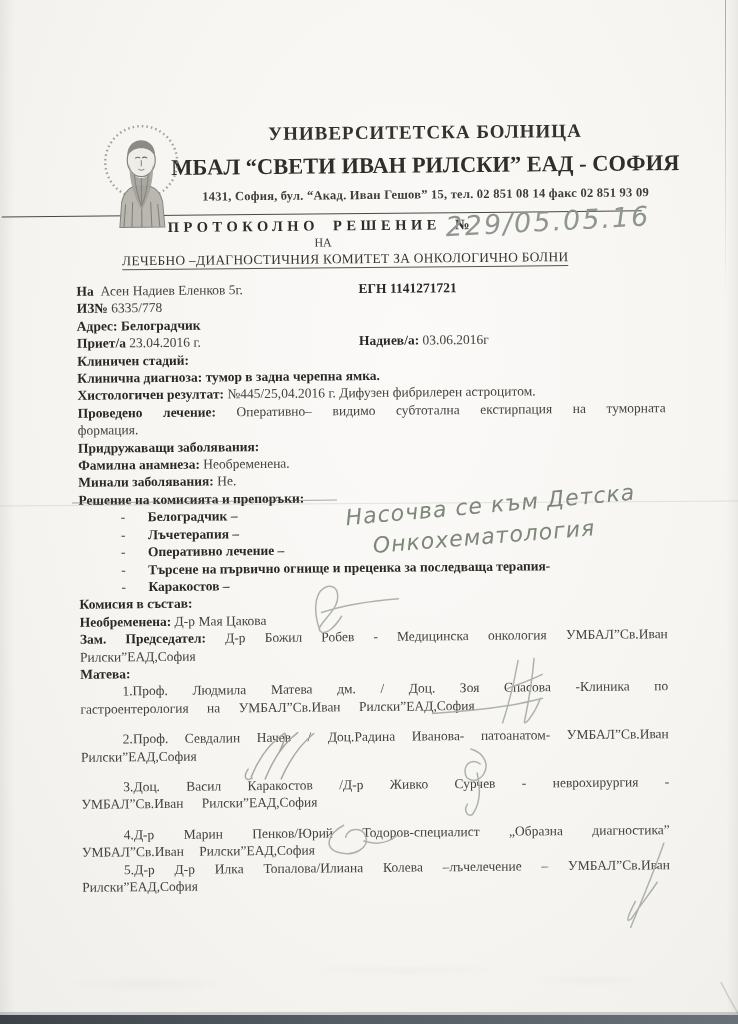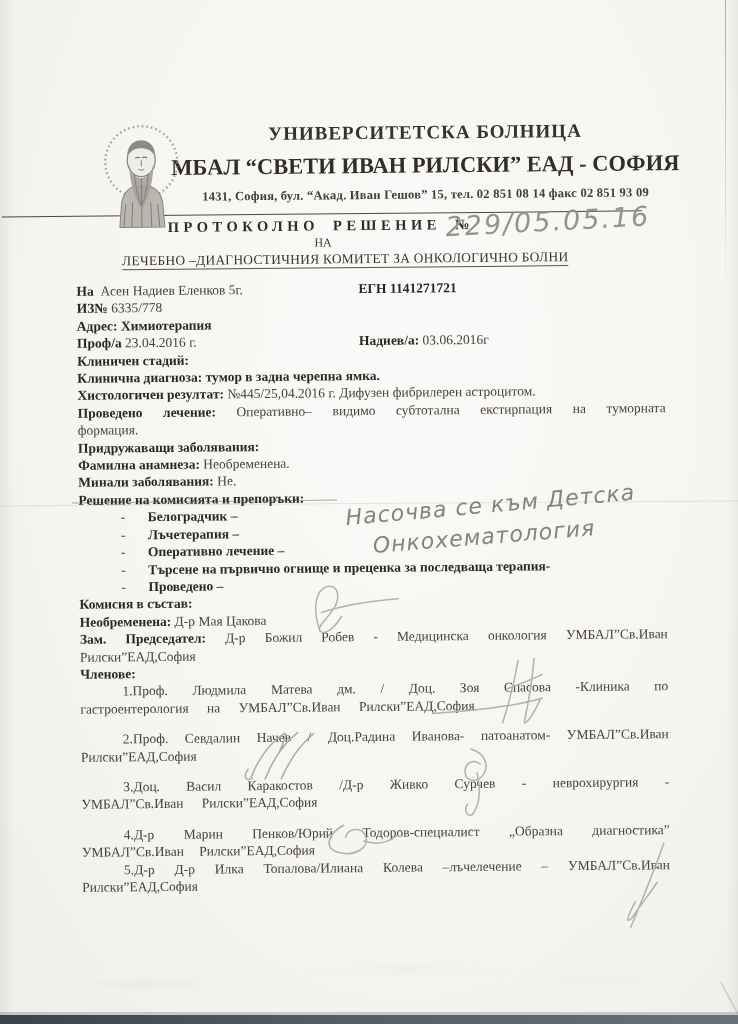--- a/index.html
+++ b/index.html
@@ -92,44 +92,44 @@
     <div class="proto-na">НА</div>
     <div class="proto-comm"><span>ЛЕЧЕБНО –ДИАГНОСТИЧНИЯ КОМИТЕТ ЗА ОНКОЛОГИЧНО  БОЛНИ</span></div>
 
     <div class="content">
       <div class="rows">
         <div class="row2">
           <span class="lcol"><b>На</b>&nbsp;&nbsp;<span>Асен Надиев Еленков 5г.</span></span>
           <b>ЕГН 1141271721</b>
         </div>
         <div><b>ИЗ№</b> <span>6335/778</span></div>
-        <div><b>Адрес:</b> <b>Химиотерапия</b></div>
+        <div><b>Адрес:</b> <b>Белоградчик</b></div>
         <div class="row2">
-          <span class="lcol"><b>Проф/а</b> <span>23.04.2016 г.</span></span>
+          <span class="lcol"><b>Приет/а</b> <span>23.04.2016 г.</span></span>
           <span><b>Надиев/а:</b> <span>03.06.2016г</span></span>
         </div>
         <div><b>Клиничен стадий:</b></div>
         <div><b>Клинична диагноза:</b> <b>тумор в задна черепна ямка.</b></div>
         <div><b>Хистологичен резултат:</b> <span>№445/25,04.2016 г. Дифузен фибрилерен астроцитом.</span></div>
         <p class="just ws8"><b>Проведено лечение:</b> <span>Оперативно– видимо субтотална екстирпация на туморната формация.</span></p>
         <div><b>Придружаващи заболявания:</b></div>
         <div><b>Фамилна анамнеза:</b> <span>Необременена.</span></div>
         <div><b>Минали заболявания:</b> <span>Не.</span></div>
 
         <div><b>Решение на комисията и препоръки:</b></div>
         <div class="item"><span class="dash">-</span><span>Белоградчик –</span></div>
         <div class="item"><span class="dash">-</span><span>Лъчетерапия –</span></div>
         <div class="item"><span class="dash">-</span><span>Оперативно лечение –</span></div>
         <div class="item"><span class="dash">-</span><span>Търсене на първично огнище и преценка за последваща терапия-</span></div>
-        <div class="item"><span class="dash">-</span><span>Проведено –</span></div>
+        <div class="item"><span class="dash">-</span><span>Каракостов –</span></div>
 
         <div><b>Комисия в състав:</b></div>
         <div><b>Необременена:</b> <span>Д-р Мая Цакова</span></div>
         <p class="just ws6"><b>Зам. Председател:</b> <span>Д-р Божил Робев - Медицинска онкология УМБАЛ”Св.Иван Рилски”ЕАД,София</span></p>
-        <div><b>Членове:</b></div>
+        <div><b>Матева:</b></div>
         <p class="member just ws15">1.Проф. Людмила Матева дм. / Доц. Зоя Спасова -Клиника по гастроентерология на УМБАЛ”Св.Иван Рилски”ЕАД,София</p>
         <p class="member just ws8">2.Проф. Севдалин Начев / Доц.Радина Иванова- патоанатом- УМБАЛ”Св.Иван Рилски”ЕАД,София</p>
         <p class="member just ws15">3.Доц. Васил Каракостов /Д-р Живко Сурчев - неврохирургия - УМБАЛ”Св.Иван Рилски”ЕАД,София</p>
         <p class="member just ws12 tight">4.Д-р Марин Пенков/Юрий Тодоров-специалист „Образна диагностика” УМБАЛ”Св.Иван Рилски”ЕАД,София</p>
         <p class="member just ws6 tight">5.Д-р Д-р Илка Топалова/Илиана Колева –лъчелечение – УМБАЛ”Св.Иван Рилски”ЕАД,София</p>
       </div>
     </div>
 
     <div class="hw hw-num">229/05.05.16</div>
     <div class="hw hw-note1">Насочва се към Детска</div>

